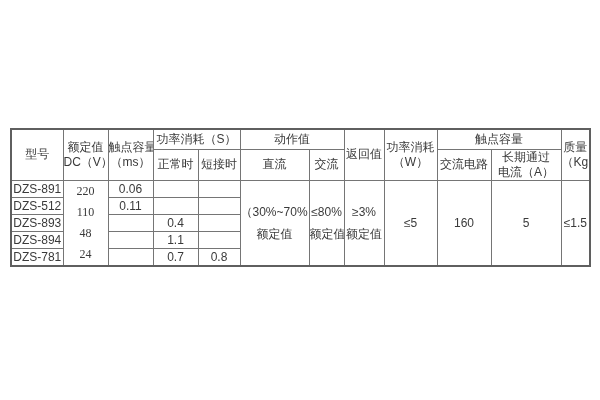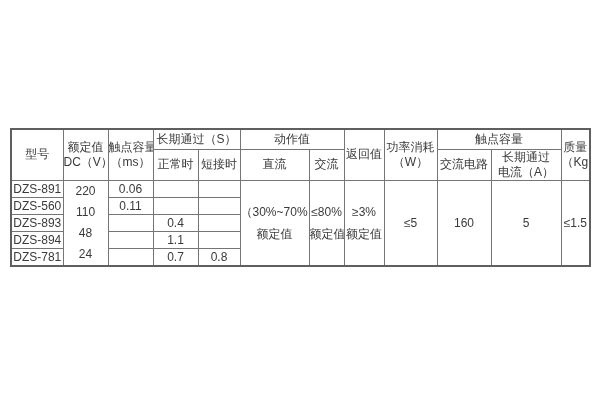--- a/index.html
+++ b/index.html
@@ -35,21 +35,21 @@
     font-size: 12px;
     font-weight: normal;
     color: #3a3a3a;
     white-space: pre;
     overflow: hidden;
   }
   tr.hdr-top    { height: 20px; }
   tr.hdr-sub    { height: 30px; }
   tr.data-row   { height: 17px; }
   th.two-line   { line-height: 15px; }
-  td.rated-cell { line-height: 21px; }
+  td.rated-cell { line-height: 21px; font-family: Liberation Serif, serif; }
   td.tall-cell  { line-height: 22px; }
   td.dc-cell    { font-size: 11px; }
 </style>
 </head>
 <body>
 
 <div class="page">
   <table class="spec">
     <colgroup>
       <col style="width:52px">
@@ -65,21 +65,21 @@
         <col style="width:70px">
         <col style="width:29px">
     </colgroup>
     <thead>
       <tr class="hdr-top">
         <th rowspan="2">型号</th>
         <th rowspan="2" class="two-line">额定值
 DC（V）</th>
         <th rowspan="2" class="two-line">触点容量
 （ms）</th>
-        <th colspan="2">长期通过（S）</th>
+        <th colspan="2">功率消耗（S）</th>
         <th colspan="2">动作值</th>
         <th rowspan="2">返回值</th>
         <th rowspan="2" class="two-line">功率消耗
 （W）</th>
         <th colspan="2">触点容量</th>
         <th rowspan="2" class="two-line">质量
 （Kg）</th>
       </tr>
       <tr class="hdr-sub">
         <th>正常时</th>
@@ -106,21 +106,21 @@
         <td rowspan="5" class="tall-cell">≤80%
 额定值</td>
         <td rowspan="5" class="tall-cell">≥3%
 额定值</td>
         <td rowspan="5">≤5</td>
         <td rowspan="5">160</td>
         <td rowspan="5">5</td>
         <td rowspan="5">≤1.5</td>
       </tr>
       <tr class="data-row">
-        <td>DZS-560</td>
+        <td>DZS-512</td>
         <td>0.11</td>
         <td></td>
         <td></td>
       </tr>
       <tr class="data-row">
         <td>DZS-893</td>
         <td></td>
         <td>0.4</td>
         <td></td>
       </tr>

